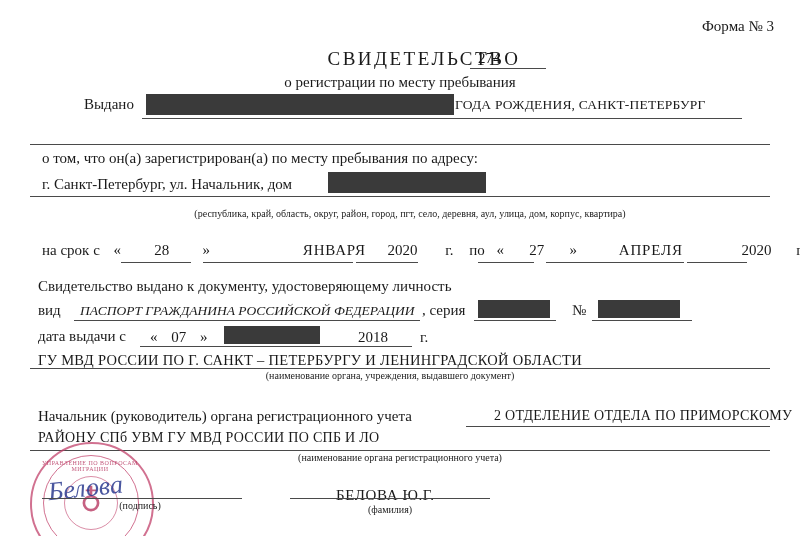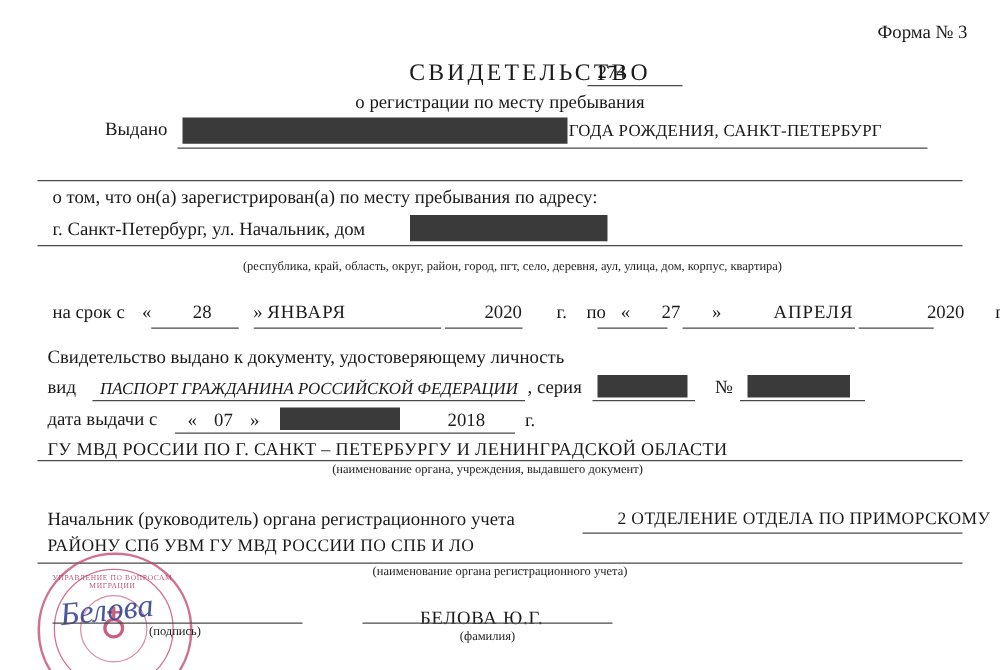--- a/index.html
+++ b/index.html
@@ -296,21 +296,21 @@
   <div class="abs" id="address-text">г. Санкт-Петербург, ул. Начальник, дом</div>
   <div class="redact" style="left:328px; top:172px; width:158px; height:21px;"></div>
   <div class="line" style="left:30px; top:196px; width:740px;"></div>
   <div class="abs tiny" id="caption-address">(республика, край, область, округ, район, город, пгт, село, деревня, аул, улица, дом, корпус, квартира)</div>
 
   <div class="abs" id="term-row">
     <span>на срок с</span>
     <span class="q" style="margin-left:10px;">«</span>
     <span style="width:74px; text-align:center;">28</span>
     <span class="q">»</span>
-    <span style="width:152px; text-align:left; letter-spacing:0.8px;">ЯНВАРЯ</span>
+    <span style="width:152px; text-align:right; letter-spacing:0.8px;">ЯНВАРЯ</span>
     <span style="width:66px; text-align:center;">2020</span>
     <span style="margin-left:6px;">г.</span>
     <span style="margin-left:12px;">по</span>
     <span class="q" style="margin-left:8px;">«</span>
     <span style="width:58px; text-align:center;">27</span>
     <span class="q">»</span>
     <span style="width:140px; text-align:center; letter-spacing:0.8px;">АПРЕЛЯ</span>
     <span style="width:64px; text-align:center;">2020</span>
     <span style="margin-left:4px;">г.</span>
   </div>

